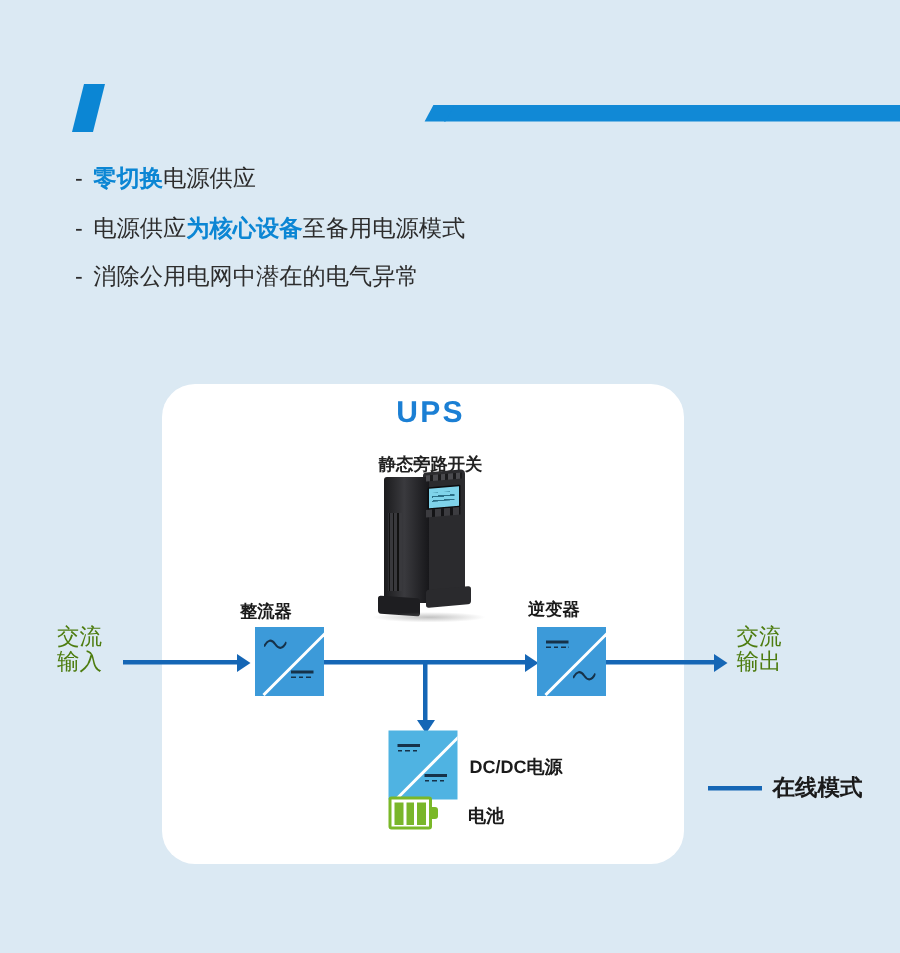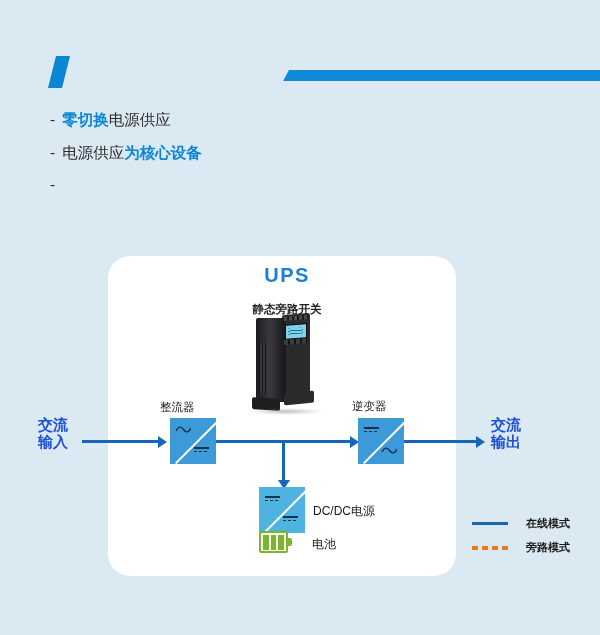--- a/index.html
+++ b/index.html
@@ -105,39 +105,39 @@
   }
   .sym-sine{
     position:absolute;width:15px;height:7px;
   }
   .sym-sine svg{display:block;}
   .sym-dc{position:absolute;width:15px;height:8px;}
   .sym-dc i{display:block;background:#16324a;height:1.5px;margin-bottom:2px;}
   .sym-dc i.l1{width:15px;}
   .sym-dc i.l2{width:15px;height:1px;background:repeating-linear-gradient(90deg,#16324a 0 3px,transparent 3px 5px);}
   .blk-label{
-    position:absolute;font-size:11.5px;font-weight:normal;color:#1b1b1b;
+    position:absolute;font-size:11.5px;font-weight:bold;color:#1b1b1b;
     white-space:nowrap;
   }
   
   .wire-h{position:absolute;height:3px;background:#1566b5;}
   .wire-v{position:absolute;width:3px;background:#1566b5;}
   .arrow-r{
     position:absolute;width:0;height:0;
     border-top:6px solid transparent;border-bottom:6px solid transparent;
     border-left:9px solid #1566b5;
   }
   .arrow-d{
     position:absolute;width:0;height:0;
     border-left:6px solid transparent;border-right:6px solid transparent;
     border-top:9px solid #1566b5;
   }
   
   .io-label{
-    position:absolute;font-size:15px;font-weight:bold;color:#1d4ed8;
+    position:absolute;font-size:15px;font-weight:normal;color:#4d7c0f;
     line-height:1.12;
   }
   
   #battery-icon{position:absolute;left:259px;top:531px;width:34px;height:22px;}
   #battery-icon .shell{
     position:absolute;left:0;top:0;width:29px;height:22px;
     border:2.5px solid #7ab828;border-radius:2px;background:#fff;
     box-sizing:border-box;
   }
   #battery-icon .tip{
@@ -151,21 +151,21 @@
   #battery-icon .cells span{flex:1;background:#79b62a;}
   
   #legend{position:absolute;left:472px;top:516px;width:120px;}
   .legend-row{display:flex;align-items:center;margin-bottom:9px;}
   .legend-swatch{width:36px;height:3px;margin-right:7px;flex:none;}
   .legend-swatch.online{background:#1566b5;}
   .legend-swatch.dc{background:#8cc63f;height:4px;}
   .legend-swatch.bypass{
     height:4px;background:repeating-linear-gradient(90deg,#e87b14 0 6px,transparent 6px 10px);
   }
-  .legend-text{font-size:11px;font-weight:bold;color:#1b1b1b;white-space:nowrap;margin-left:11px;}
+  .legend-text{font-size:15px;font-weight:bold;color:#1b1b1b;white-space:nowrap;}
 </style>
 </head>
 <body>
 
 <div id="header-accents">
   <div id="accent-slash"></div>
   <div id="accent-bar"></div>
 </div>
 
 <div id="bullet-list">
@@ -173,24 +173,26 @@
   <div class="bullet-row">
     <span class="bullet-dash">-</span>
     <span class="hl">零切换</span>
     <span>电源供应</span>
   </div>
 
   <div class="bullet-row">
     <span class="bullet-dash">-</span>
     <span>电源供应</span>
     <span class="hl">为核心设备</span>
+    <span>至备用电源模式</span>
   </div>
 
   <div class="bullet-row">
     <span class="bullet-dash">-</span>
+    <span>消除公用电网中潜在的电气异常</span>
     <span class="hl"></span>
     <span></span>
   </div>
 
 </div>
 
 <div id="diagram-panel"></div>
 
 <div id="ups-title-wrap" style="font-size:20px;font-weight:bold;color:#1b7fd4;letter-spacing:1.5px;">UPS</div>
 <div id="ups-sub">静态旁路开关</div>
@@ -281,17 +283,13 @@
 <div class="io-label" style="left:491px;top:417px;">
   <div>交流</div>
   <div>输出</div>
 </div>
 
 <div id="legend">
   <div class="legend-row">
     <span class="legend-swatch online"></span>
     <span class="legend-text">在线模式</span>
   </div>
-  <div class="legend-row">
-    <span class="legend-swatch bypass"></span>
-    <span class="legend-text">旁路模式</span>
-  </div>
 </div>
 
 </body></html>

